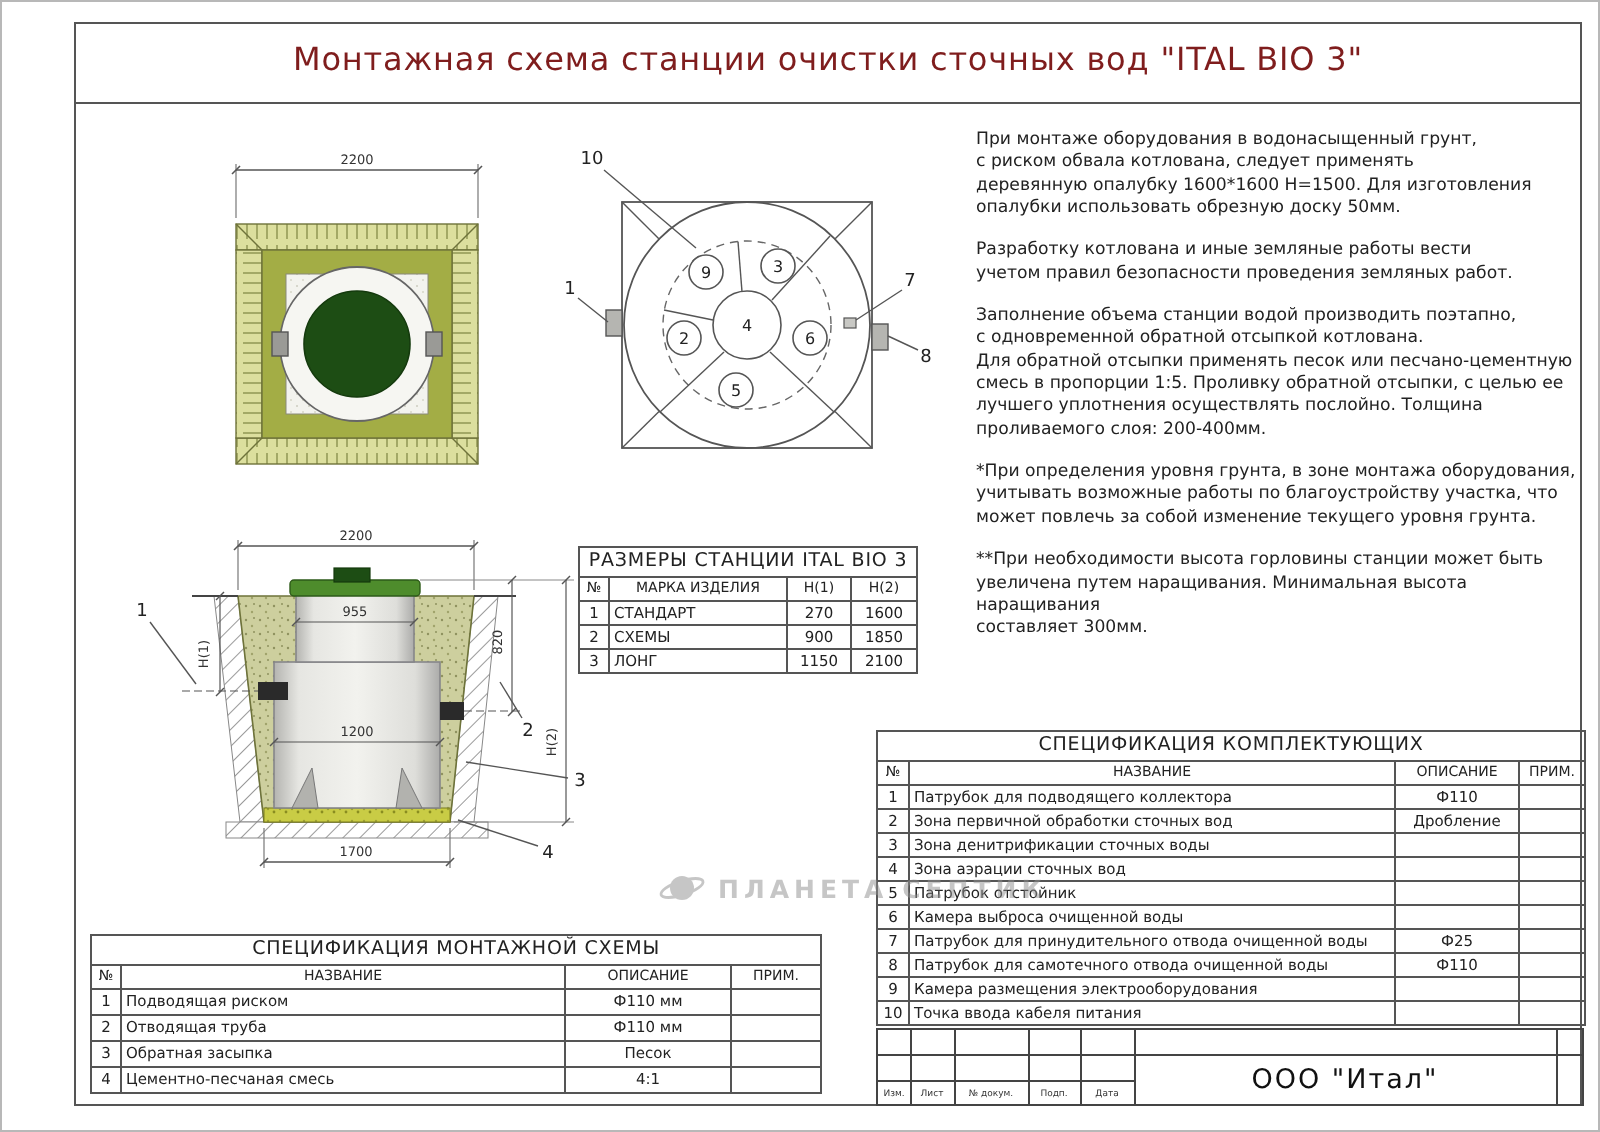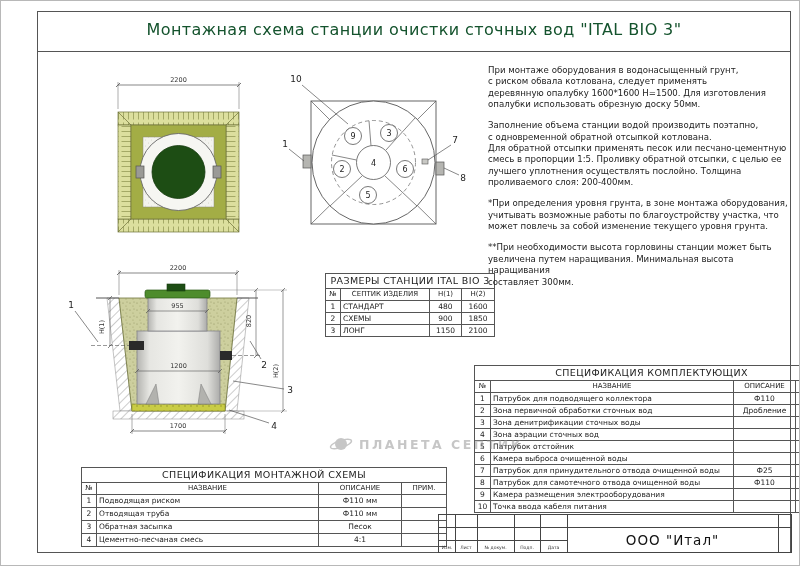--- a/index.html
+++ b/index.html
@@ -1,24 +1,24 @@
 <!DOCTYPE html>
 <html><head>
 <meta charset="utf-8">
 <style>
   html,body{margin:0;padding:0;background:#e8e8e8;}
   .sheet{position:relative;width:800px;height:566px;background:#fff;font-family:"DejaVu Sans",sans-serif;overflow:hidden;border:1px solid #b8b8b8;box-sizing:border-box;}
   .abs{position:absolute;}
   .frame{position:absolute;left:36px;top:10px;width:754px;height:542px;border:1px solid #555;box-sizing:border-box;}
   .title-sep{position:absolute;left:36px;top:50px;width:754px;height:0;border-top:1px solid #555;}
-  .sheet-title{position:absolute;left:36px;top:19px;width:754px;text-align:center;font-size:16px;color:#14532d;letter-spacing:.4px;}
+  .sheet-title{position:absolute;left:36px;top:19px;width:754px;text-align:center;font-size:16px;color:#7f1d1d;letter-spacing:.4px;}
   .notes{position:absolute;left:487px;top:64px;width:300px;font-size:8.6px;line-height:1.32;color:#222;}
   .notes p{margin:0 0 10px 0;white-space:pre-line;}
   .rec-note{position:absolute;left:60px;top:448px;font-size:9.5px;color:#222;letter-spacing:.3px;}
-  table.spec{position:absolute;border-collapse:collapse;table-layout:fixed;background:transparent;margin-left:36px;}
+  table.spec{position:absolute;border-collapse:collapse;table-layout:fixed;background:transparent;}
   table.spec td{border:1px solid #555;font-size:7.5px;padding:0 2px;color:#222;white-space:nowrap;overflow:hidden;line-height:1;}
   table.spec tr.ttl td{font-size:9.5px;text-align:center;height:14px;letter-spacing:.4px;}
   table.spec tr.hdr td{text-align:center;height:11px;font-size:7px;}
   td.c{text-align:center;}
   .tbl-notes{position:absolute;left:293px;top:337px;font-size:8.4px;color:#222;line-height:1.5;white-space:pre-line;}
   .watermark{position:absolute;left:328px;top:432px;display:flex;align-items:center;gap:6px;opacity:.5;z-index:5;pointer-events:none;}
   .watermark .wm-text{font-size:12.5px;font-weight:bold;letter-spacing:2.5px;color:#8f8f8f;}
   .tblock{position:absolute;left:437px;top:513px;width:354px;height:39px;border:1px solid #444;box-sizing:border-box;}
   .tblock .hl,.tblock .vl{position:absolute;background:#444;}
   .tblock .hl{height:1px;}
@@ -215,28 +215,28 @@
         <col style="width:89px">
         <col style="width:32px">
         <col style="width:33px">
       </colgroup>
     <tbody>
         <tr class="ttl">
           <td colspan="4">РАЗМЕРЫ СТАНЦИИ ITAL BIO 3</td>
         </tr>
     <tr class="hdr">
       <td>№</td>
-      <td>СЕПТИК ИЗДЕЛИЯ</td>
+      <td>МАРКА ИЗДЕЛИЯ</td>
       <td>H(1)</td>
       <td>H(2)</td>
     </tr>
     <tr style="height:12px">
       <td class="c">1</td>
       <td>СТАНДАРТ</td>
-      <td class="c">480</td>
+      <td class="c">270</td>
       <td class="c">1600</td>
     </tr>
     <tr style="height:12px">
       <td class="c">2</td>
       <td>СХЕМЫ</td>
       <td class="c">900</td>
       <td class="c">1850</td>
     </tr>
     <tr style="height:12px">
       <td class="c">3</td>
@@ -245,20 +245,22 @@
       <td class="c">2100</td>
     </tr>
   </tbody>
     </table>
 
   <div class="notes">
     <p>При монтаже оборудования в водонасыщенный грунт,
 с риском обвала котлована, следует применять
 деревянную опалубку 1600*1600 Н=1500. Для изготовления
 опалубки использовать обрезную доску 50мм.</p>
+    <p>Разработку котлована и иные земляные работы вести
+учетом правил безопасности проведения земляных работ.</p>
     <p>Заполнение объема станции водой производить поэтапно,
 с одновременной обратной отсыпкой котлована.
 Для обратной отсыпки применять песок или песчано-цементную
 смесь в пропорции 1:5. Проливку обратной отсыпки, с целью ее
 лучшего уплотнения осуществлять послойно. Толщина
 проливаемого слоя: 200-400мм.</p>
     <p>*При определения уровня грунта, в зоне монтажа оборудования,
 учитывать возможные работы по благоустройству участка, что
 может повлечь за собой изменение текущего уровня грунта.</p>
     <p>**При необходимости высота горловины станции может быть

